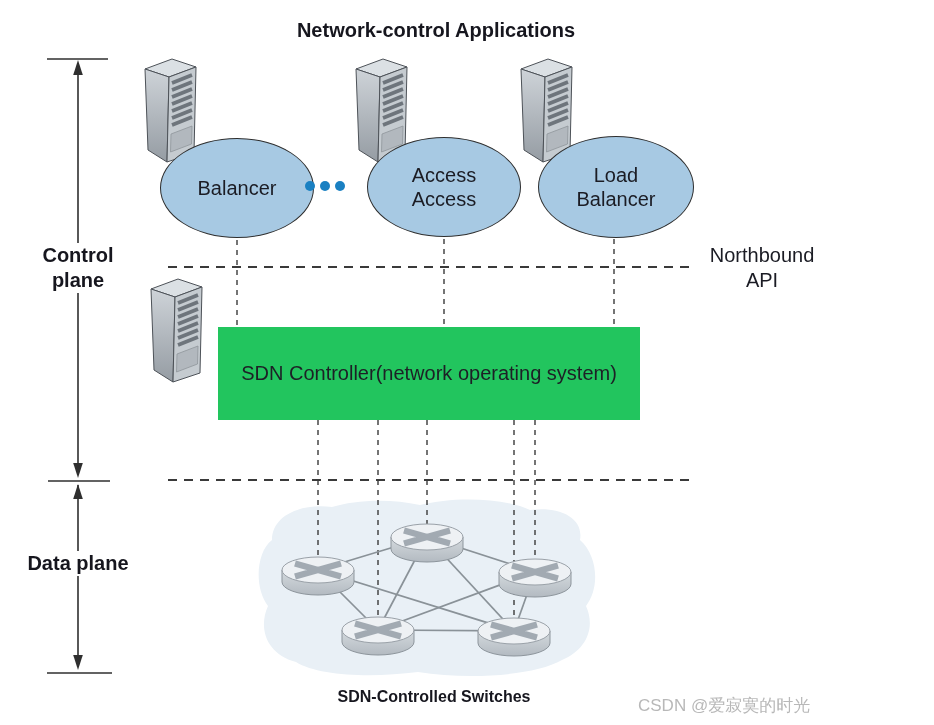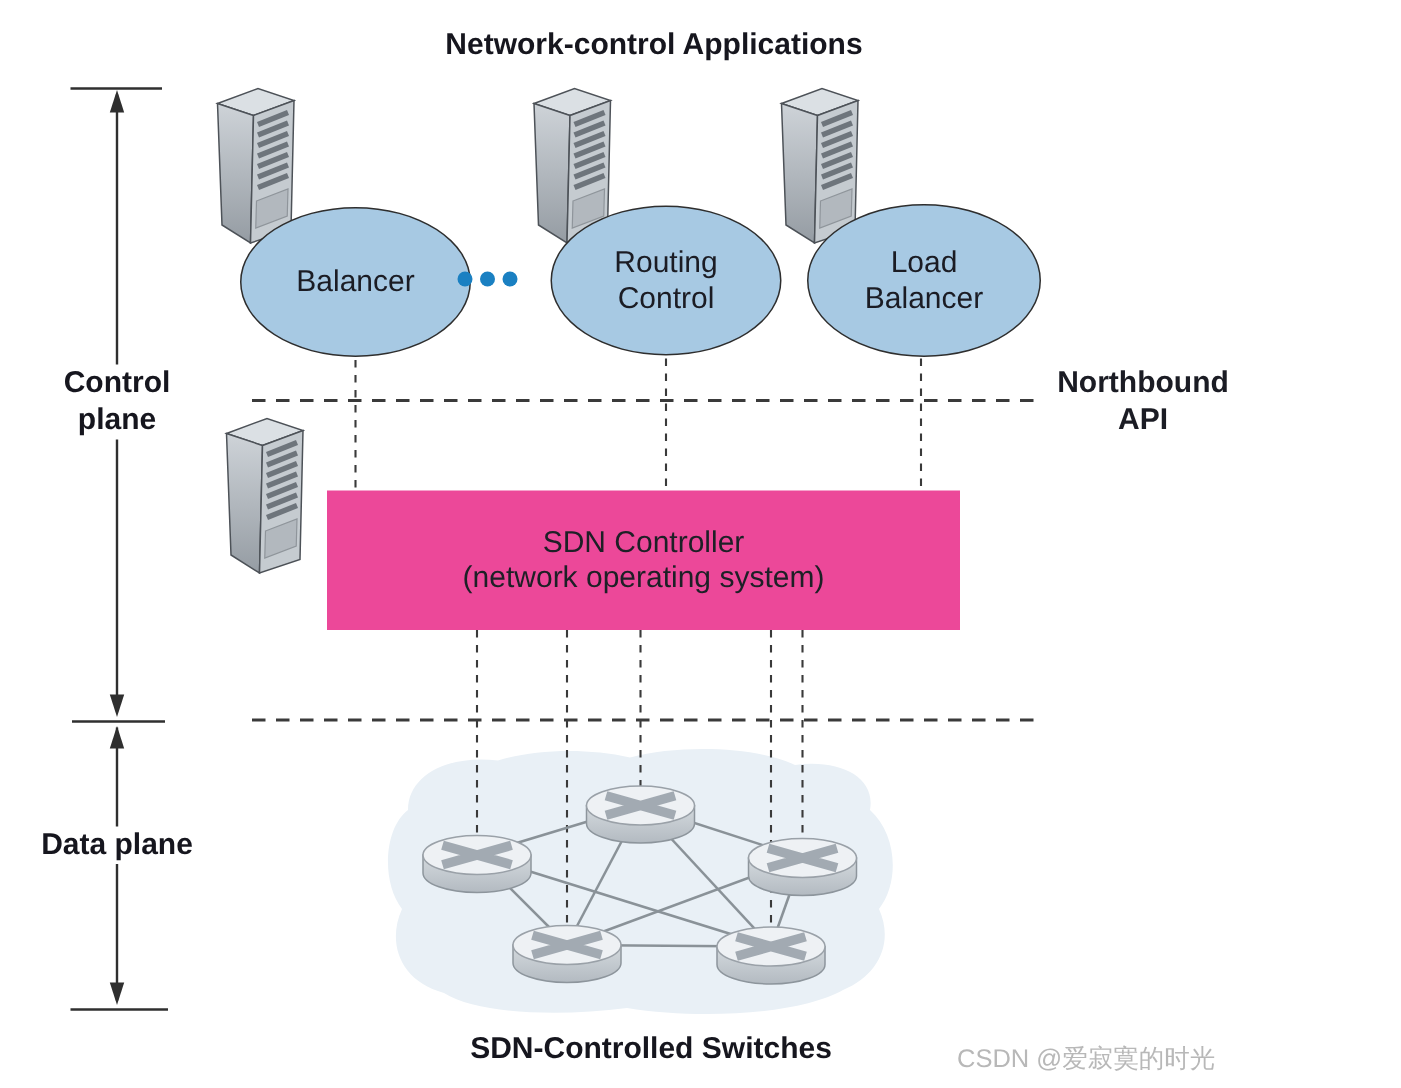--- a/index.html
+++ b/index.html
@@ -19,39 +19,39 @@
   }
   .app-ellipse .lbl{
     max-width:96px;text-align:center;font-size:20px;line-height:24px;color:#1b1c24;
   }
   #routing-ellipse{left:160px;top:138px;width:154px;height:100px;}
   #access-ellipse{left:367px;top:137px;width:154px;height:100px;}
   #load-ellipse{left:538px;top:136px;width:156px;height:102px;}
   .dots{left:305px;top:181px;display:flex;gap:5px;}
   .dots i{width:10px;height:10px;border-radius:50%;background:#1a80c2;display:block;}
   #controller-box{
-    left:218px;top:327px;width:422px;height:93px;background:#ec4899;
-    display:flex;flex-direction:column;align-items:center;justify-content:center;
+    left:218px;top:327px;width:422px;height:93px;background:#22c55e;
+    display:flex;flex-direction:row;align-items:center;justify-content:center;
     font-size:20px;line-height:23px;color:#1d2026;text-align:left;
   }
   .plane-label{
     width:124px;text-align:center;font-weight:bold;font-size:20px;line-height:25px;
     color:#16161e;display:flex;justify-content:center;
   }
   .plane-label span{background:#ffffff;padding:0 3px;}
   #control-plane-label{left:16px;top:243px;}
   #data-plane-label{left:16px;top:551px;justify-content:center;}
   .api-label{
     width:124px;text-align:center;font-size:20px;line-height:25px;color:#1b1c24;
   }
-  #northbound-label{left:700px;top:243px;font-weight:bold;}
+  #northbound-label{left:700px;top:243px;}
   #southbound-label{left:700px;top:453px;}
   .caption{
     left:234px;top:688px;width:400px;text-align:center;
-    font-size:20px;font-weight:bold;color:#16161e;
+    font-size:16px;font-weight:bold;color:#16161e;
   }
   .watermark{left:638px;top:694px;width:175px;font-size:17px;color:#b8b8b8;}
 </style>
 </head>
 <body>
 
 <div id="canvas">
 
   <svg id="diagram-svg" viewBox="0 0 934 725" xmlns="http://www.w3.org/2000/svg">
     <defs>
@@ -156,21 +156,21 @@
 
   <div id="routing-ellipse" class="abs app-ellipse">
     <span class="lbl">Balancer</span>
   </div>
   <div class="abs dots">
     <i></i>
       <i></i>
       <i></i>
   </div>
   <div id="access-ellipse" class="abs app-ellipse">
-    <span class="lbl">Routing Control</span>
+    <span class="lbl">Access Access</span>
   </div>
   <div id="load-ellipse" class="abs app-ellipse">
     <span class="lbl">Load Balancer</span>
   </div>
 
   <div id="control-plane-label" class="abs plane-label">
     <span>Control plane</span>
   </div>
   <div id="data-plane-label" class="abs plane-label">
     <span>Data plane</span>

